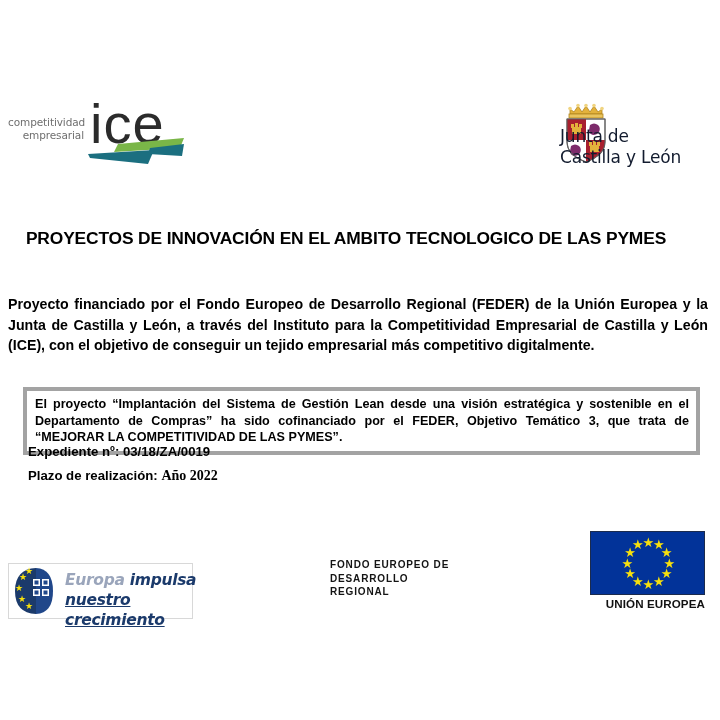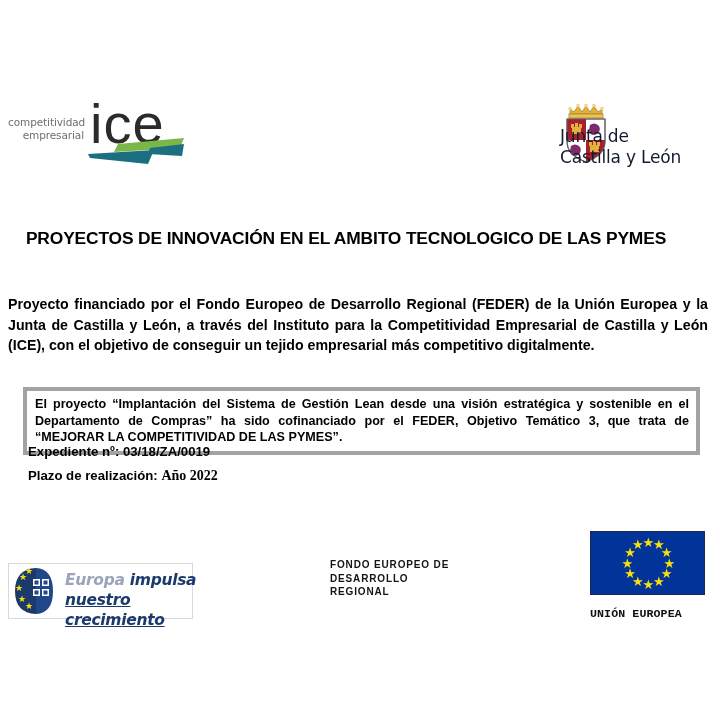--- a/index.html
+++ b/index.html
@@ -215,24 +215,24 @@
     width: 11px;
     height: 11px;
     margin-left: -5.5px;
     margin-top: -5.5px;
     color: #f7e00d;
     font-size: 13px;
     line-height: 11px;
     text-align: center;
   }
   .eu-label {
-    margin-top: 12px;
+    margin-top: 2px;
     width: 115px;
-    text-align: left;
-    font-family: Liberation Mono, monospace;
+    text-align: right;
+    font-family: Liberation Sans, sans-serif;
     font-size: 11.6px;
     font-weight: bold;
     color: #111;
     letter-spacing: 0.1px;
   }
 </style>
 </head>
 <body>
 
 <div class="ice-logo">

